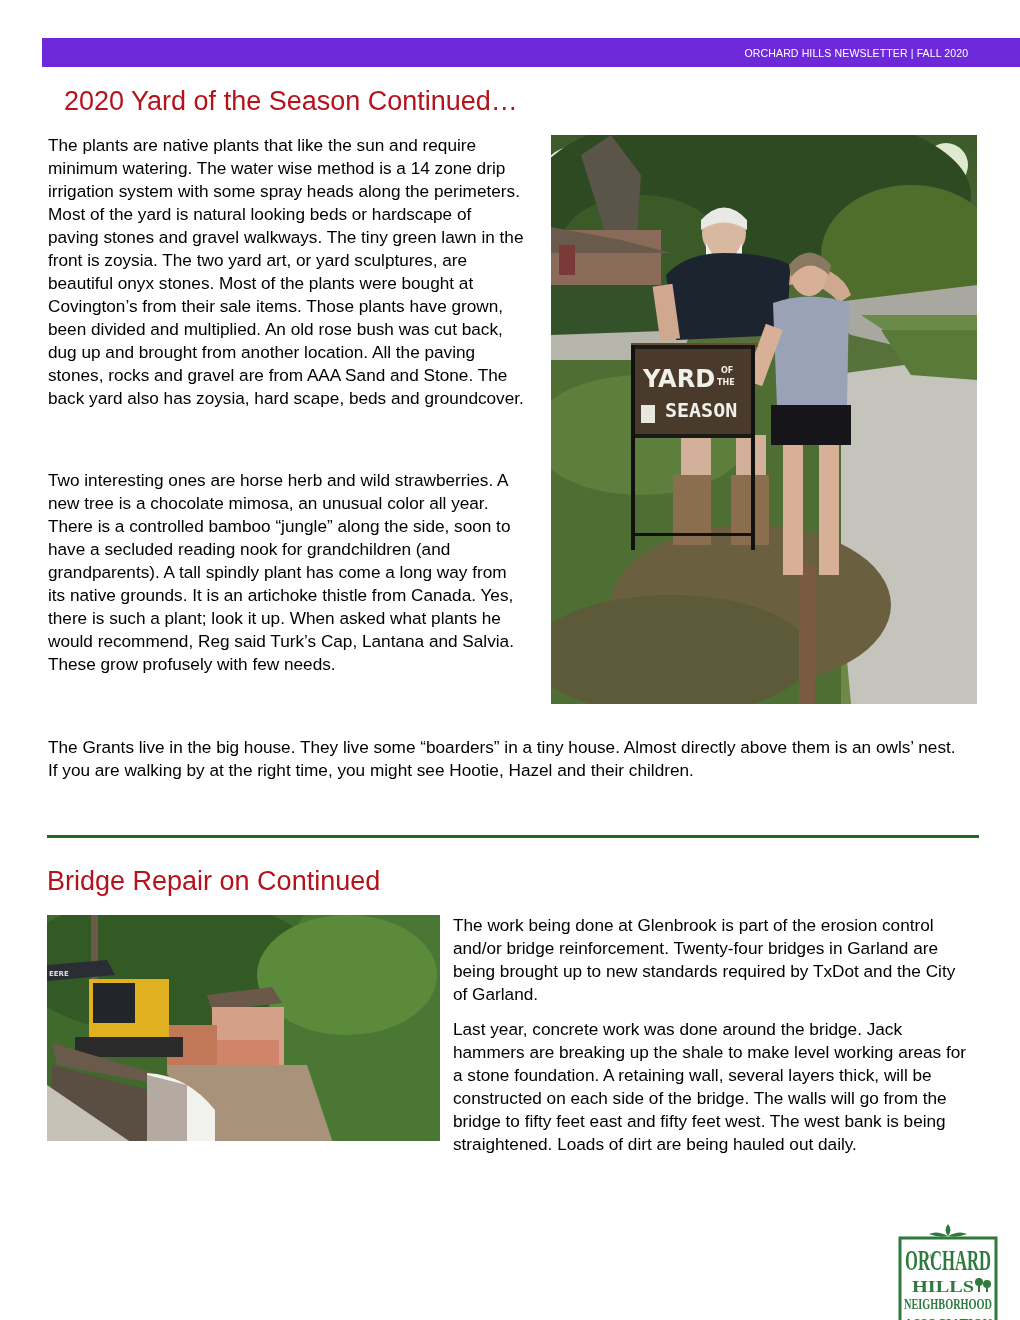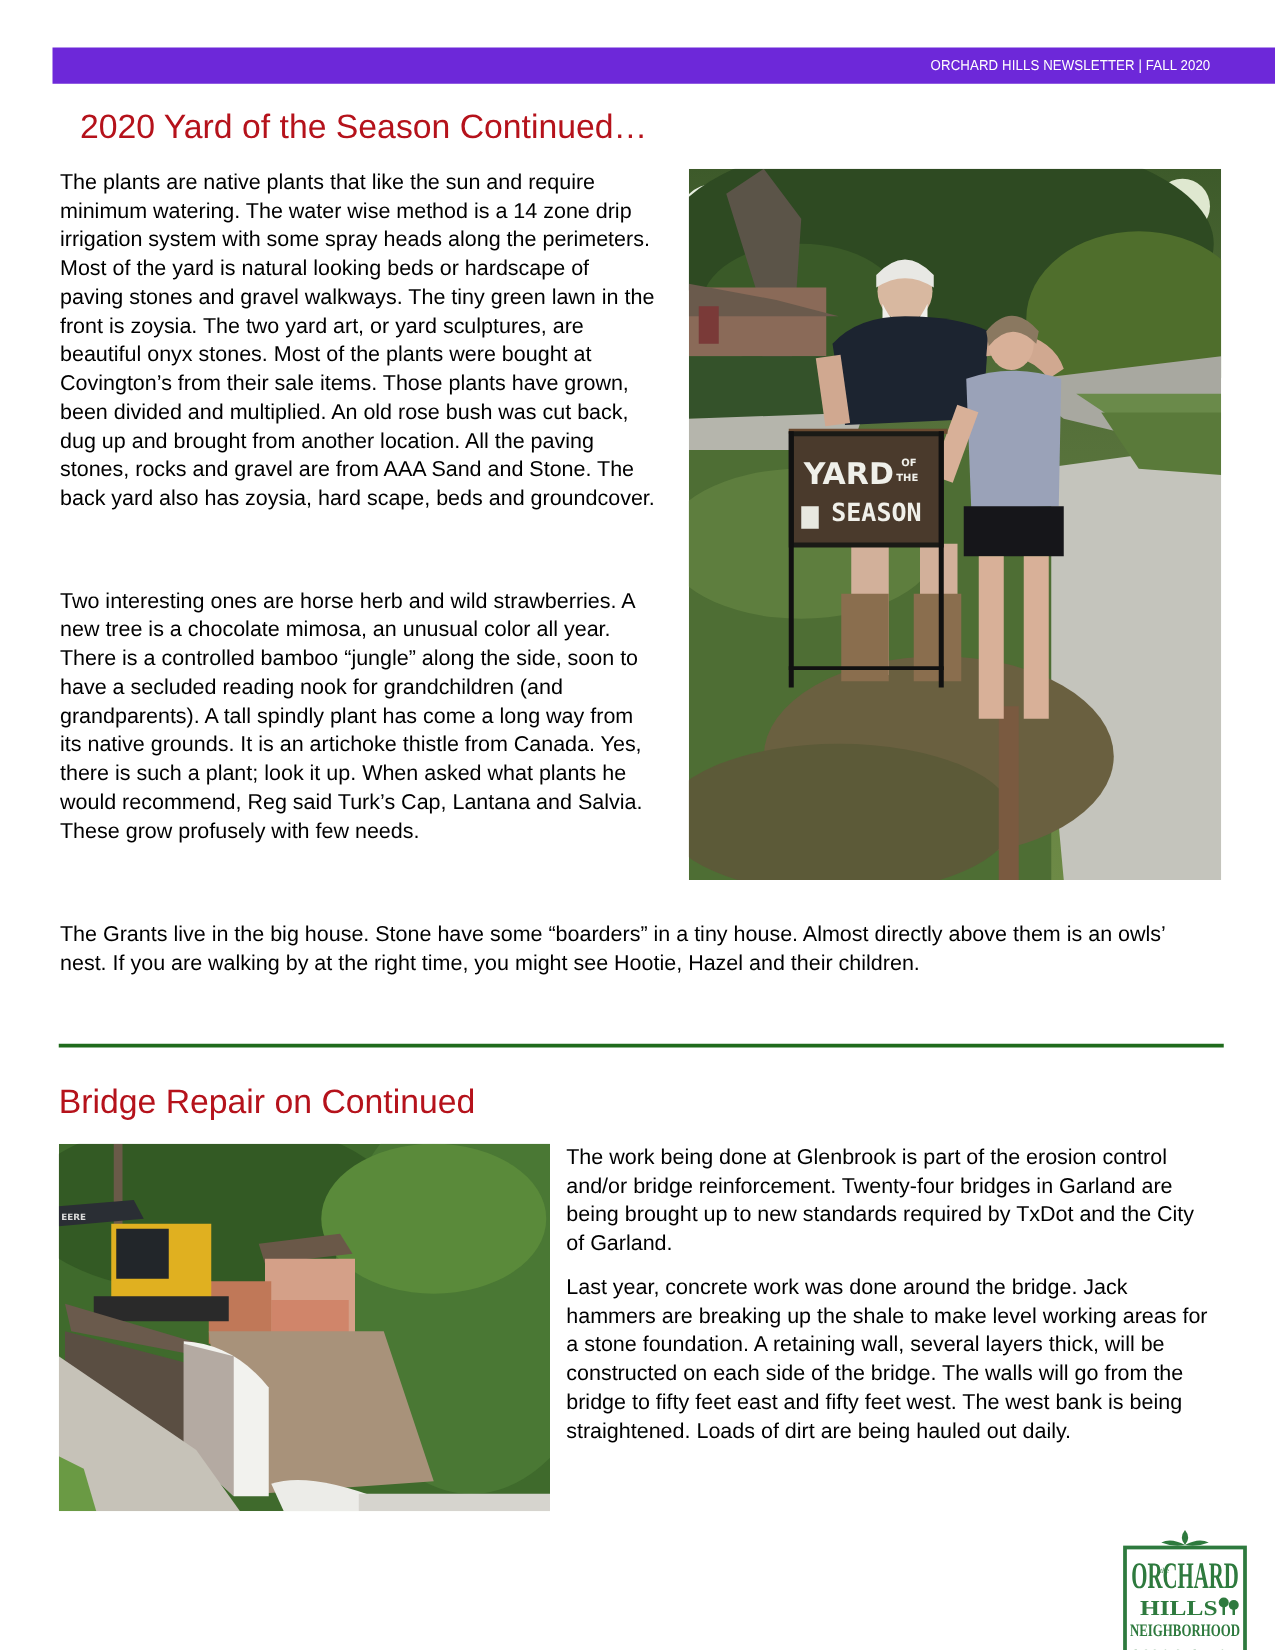--- a/index.html
+++ b/index.html
@@ -16,21 +16,21 @@
 <body>
 
 <div class="header-bar">
   <div class="header-text">ORCHARD HILLS NEWSLETTER | FALL 2020</div>
 </div>
 
 <h1 class="section-title" style="left:64px; top:86px;">2020 Yard of the Season Continued…</h1>
 
 <p class="body-text" style="left:48px; top:134px; width:478px;">The plants are native plants that like the sun and require minimum watering. The water wise method is a 14 zone drip irrigation system with some spray heads along the perimeters. Most of the yard is natural looking beds or hardscape of paving stones and gravel walkways. The tiny green lawn in the front is zoysia. The two yard art, or yard sculptures, are beautiful onyx stones. Most of the plants were bought at Covington’s from their sale items. Those plants have grown, been divided and multiplied. An old rose bush was cut back, dug up and brought from another location. All the paving stones, rocks and gravel are from AAA Sand and Stone. The back yard also has zoysia, hard scape, beds and groundcover.</p>
 <p class="body-text" style="left:48px; top:469px; width:478px;">Two interesting ones are horse herb and wild strawberries. A new tree is a chocolate mimosa, an unusual color all year. There is a controlled bamboo “jungle” along the side, soon to have a secluded reading nook for grandchildren (and grandparents). A tall spindly plant has come a long way from its native grounds. It is an artichoke thistle from Canada. Yes, there is such a plant; look it up. When asked what plants he would recommend, Reg said Turk’s Cap, Lantana and Salvia. These grow profusely with few needs.</p>
-<p class="body-text" style="left:48px; top:736px; width:920px;">The Grants live in the big house. Stone have some “boarders” in a tiny house. Almost directly above them is an owls’ nest. If you are walking by at the right time, you might see Hootie, Hazel and their children.</p>
+<p class="body-text" style="left:48px; top:736px; width:920px;">The Grants live in the big house. They live some “boarders” in a tiny house. Almost directly above them is an owls’ nest. If you are walking by at the right time, you might see Hootie, Hazel and their children.</p>
 
 <div class="photo" style="left:551px; top:135px; width:426px; height:713px;">
   <svg width="426" height="569" viewBox="0 0 426 569" xmlns="http://www.w3.org/2000/svg">
     <defs>
       <linearGradient id="sky" x1="0" y1="0" x2="0" y2="1">
         <stop offset="0" stop-color="#3d5a2a"></stop>
         <stop offset="0.35" stop-color="#55703a"></stop>
         <stop offset="1" stop-color="#6d8a46"></stop>
       </linearGradient>
     </defs>
@@ -94,21 +94,21 @@
     <text x="166" y="250" font-family="DejaVu Sans, sans-serif" font-weight="bold" font-size="8" fill="#f0f0ea">THE</text>
     <text x="114" y="282" font-family="DejaVu Sans Mono, monospace" font-weight="bold" font-size="20" fill="#f0f0ea">SEASON</text>
     <rect x="90" y="270" width="14" height="18" fill="#e8e8e0"></rect>
   </svg>
 </div>
 
 <div class="divider"></div>
 
 <h1 class="section-title" style="left:47px; top:866px;">Bridge Repair on Continued</h1>
 
-<div class="photo" style="left:47px; top:915px; width:393px; height:294px;">
+<div class="photo" style="left:47px; top:915px; width:393px; height:226px;">
   <svg width="393" height="294" viewBox="0 0 393 294" xmlns="http://www.w3.org/2000/svg">
     <rect width="393" height="294" fill="#3f6a2c"></rect>
     <ellipse cx="120" cy="50" rx="150" ry="70" fill="#335a24"></ellipse>
     <ellipse cx="330" cy="120" rx="110" ry="160" fill="#4a7834"></ellipse>
     <ellipse cx="300" cy="60" rx="90" ry="60" fill="#5a8a3a"></ellipse>
 
     <rect x="44" y="0" width="7" height="110" fill="#6a5a48"></rect>
 
     <polygon points="160,80 225,72 235,88 165,96" fill="#6a5848"></polygon>
     <rect x="165" y="92" width="72" height="68" fill="#d4a088"></rect>

